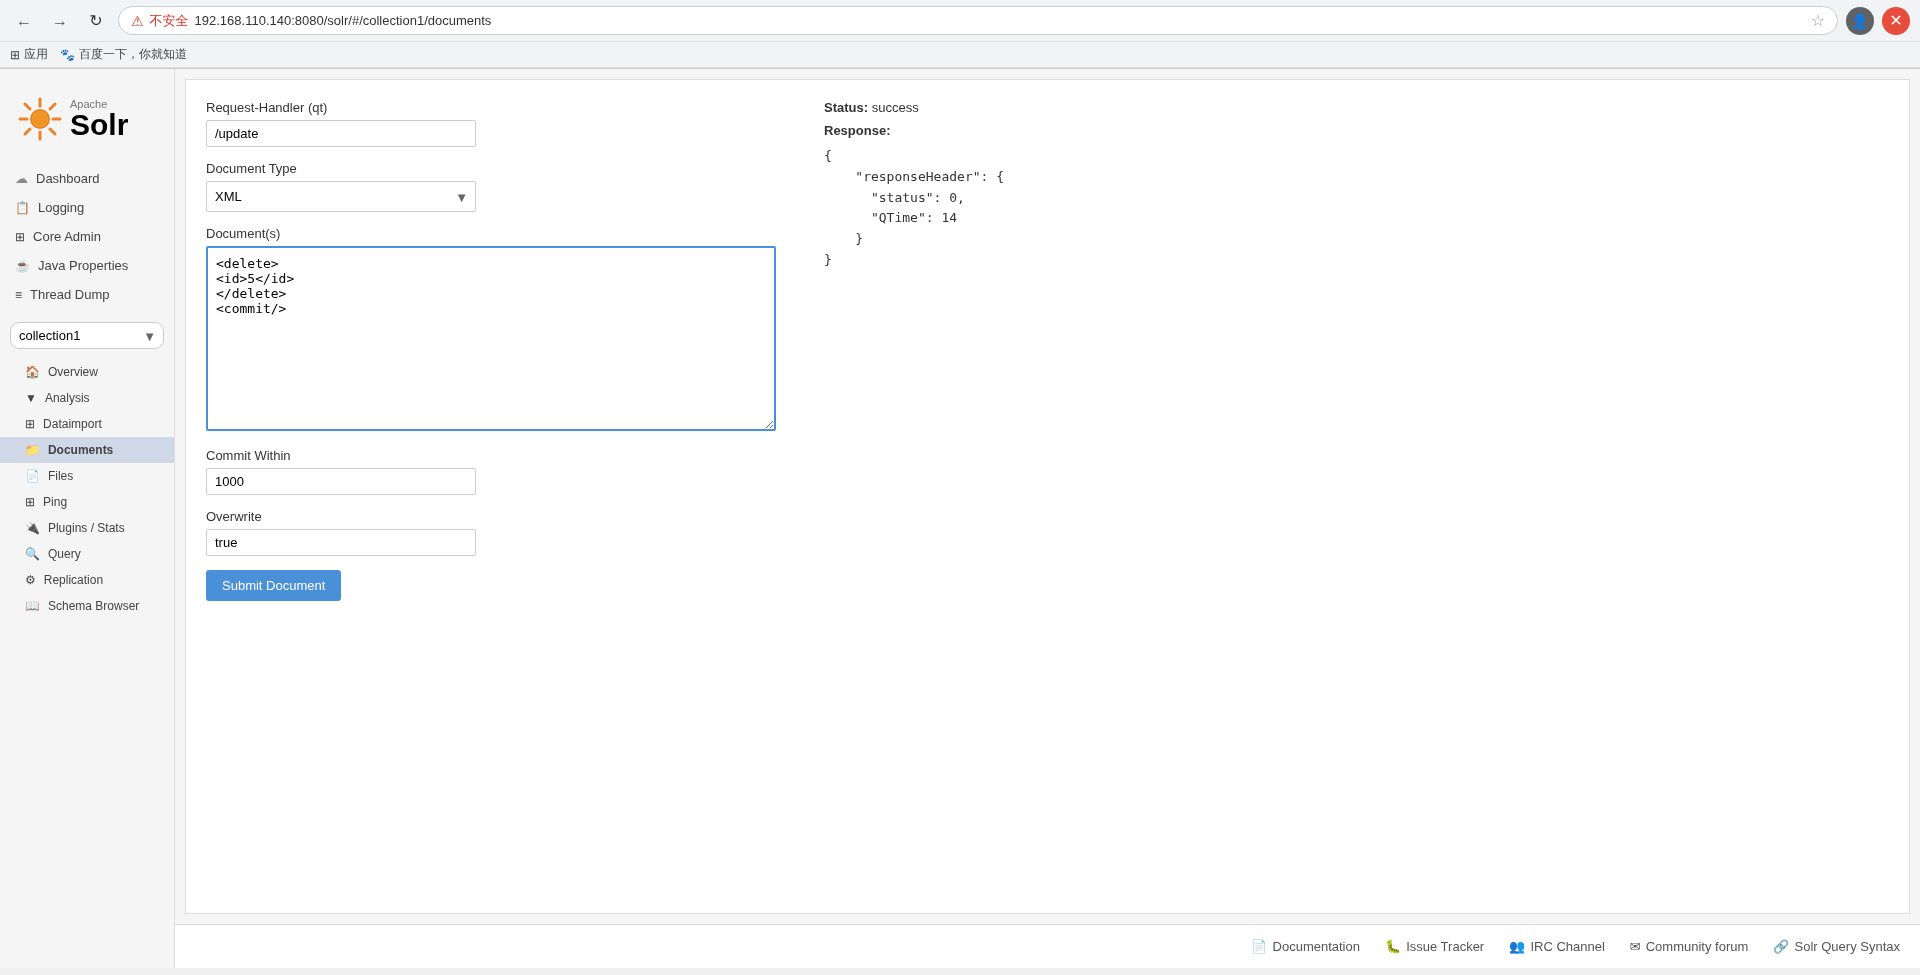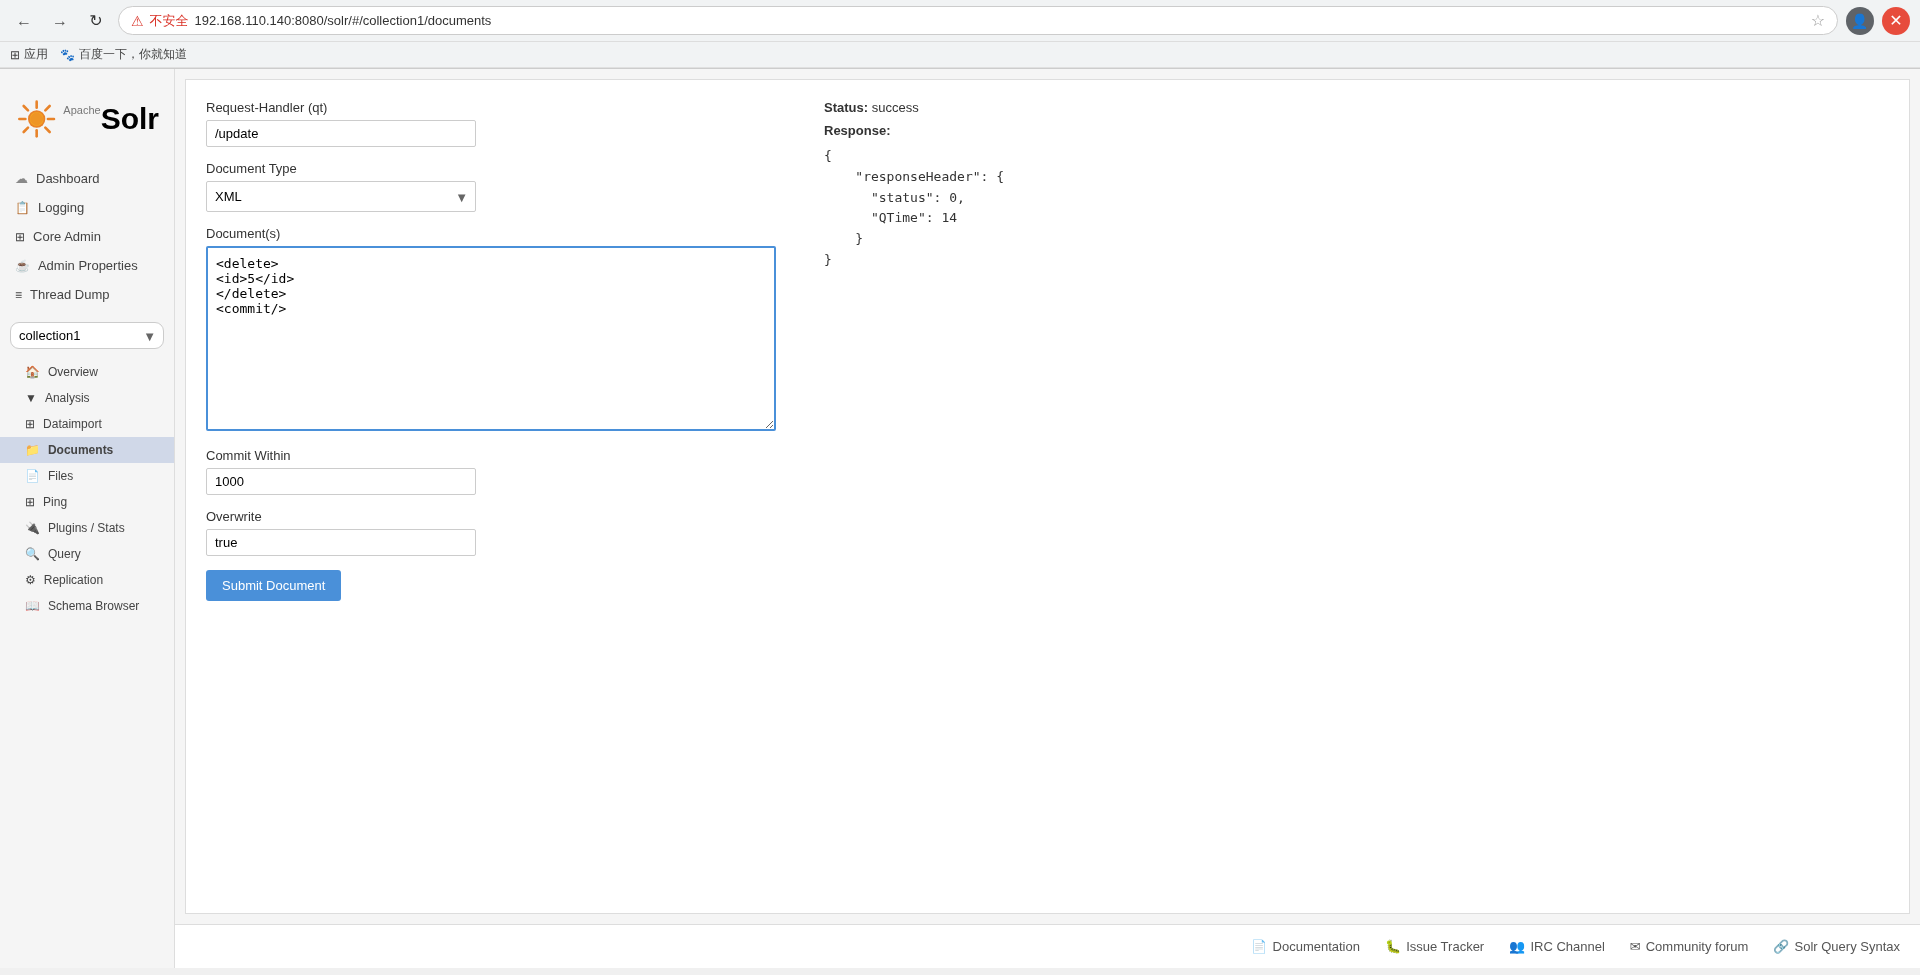--- a/index.html
+++ b/index.html
@@ -58,21 +58,21 @@
 
     
     .content-wrapper { display: flex; gap: 28px; position: relative; min-height: 500px; }
 
     
     .footer { background: white; border-top: 1px solid #ddd; padding: 14px 20px; display: flex; align-items: center; justify-content: flex-end; gap: 25px; font-size: 13px; color: #555; }
     .footer-link { display: flex; align-items: center; gap: 5px; color: #555; text-decoration: none; cursor: pointer; }
 
     
     .solr-logo { display: flex; align-items: center; gap: 5px; padding: 15px 15px 20px; }
-    .solr-logo-text { display: flex; flex-direction: row; }
+    .solr-logo-text { display: flex; flex-direction: column; }
     .apache-label { font-size: 11px; color: #777; }
     .solr-label { font-size: 30px; font-weight: bold; color: #000000; line-height: 1; }
   </style>
 </head>
 <body>
 
 <div class="browser-chrome">
   <div class="browser-toolbar">
     <button class="browser-nav-btn">←</button>
     <button class="browser-nav-btn">→</button>
@@ -139,21 +139,21 @@
       </li>
       <li>
         <a href="#">
           <span style="font-size:12px;">⊞</span>
           <span>Core Admin</span>
         </a>
       </li>
       <li>
         <a href="#">
           <span style="font-size:12px;">☕</span>
-          <span>Admin Properties</span>
+          <span>Java Properties</span>
         </a>
       </li>
       <li>
         <a href="#">
           <span style="font-size:12px;">≡</span>
           <span>Thread Dump</span>
         </a>
       </li>
     </ul>
 

